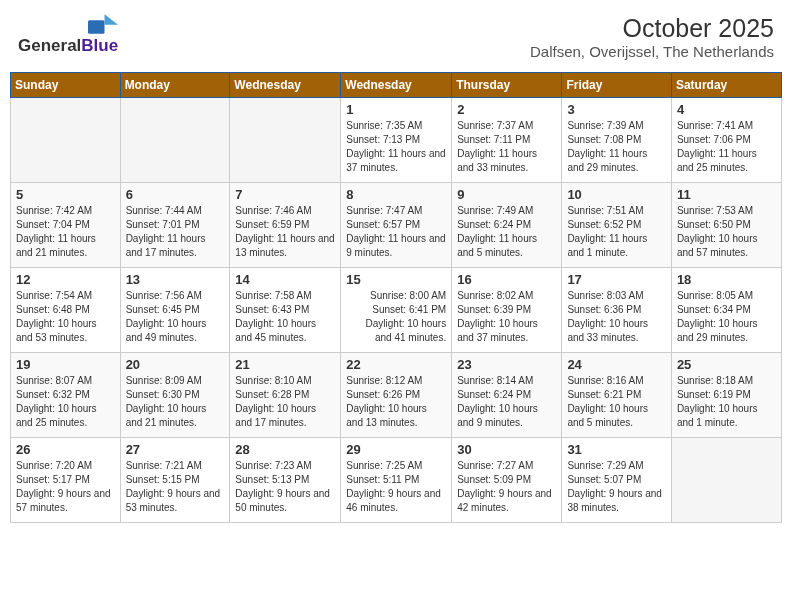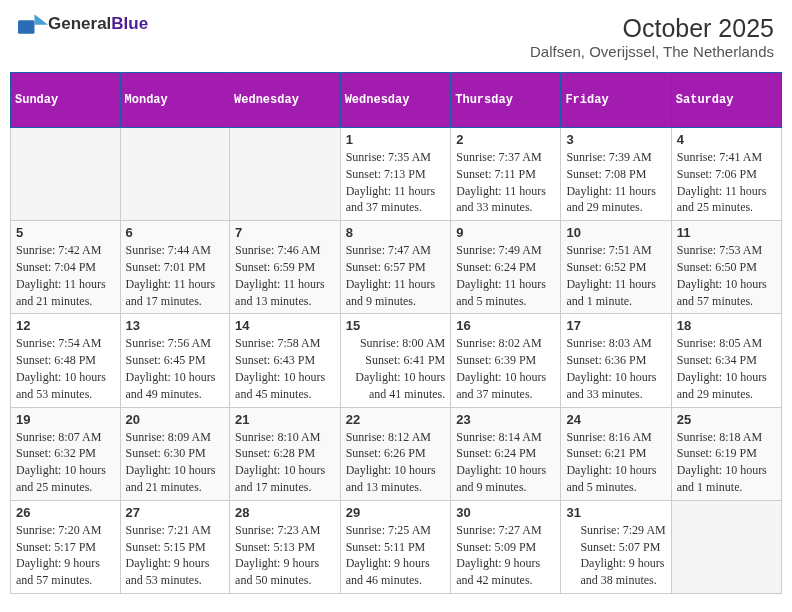--- a/index.html
+++ b/index.html
@@ -12,22 +12,22 @@
     }
     .header {
       display: flex;
       justify-content: space-between;
       align-items: flex-start;
       margin-bottom: 8px;
       padding: 4px 8px;
     }
     .logo {
       display: flex;
-      flex-direction: row;
-      align-items: flex-start;
+      flex-direction: column;
+      align-items: flex-end;
     }
     .logo-icon {
       width: 30px;
       height: 20px;
       margin-bottom: 2px;
     }
     .logo-row {
       display: flex;
       align-items: center;
     }
@@ -42,28 +42,27 @@
     .location {
       font-size: 15px;
       color: #555;
     }
     .calendar {
       width: 100%;
       border-collapse: collapse;
       border: 1px solid #ccc;
     }
     .calendar th {
-      background: #a21caf;
+      background: #a16207;
       color: #fff;
       font-size: 12px;
       font-weight: bold;
-      padding: 20px 4px;
+      padding: 5px 4px;
       text-align: left;
       border: 1px solid #1a5da5;
-      font-family: Liberation Mono, monospace;
     }
     .calendar td {
       width: 113px;
       vertical-align: top;
       border: 1px solid #ccc;
       padding: 4px 5px;
       font-size: 10px;
       color: #333;
       background: #fff;
       min-height: 80px;
@@ -72,24 +71,23 @@
     .calendar td.empty {
       background: #f5f5f5;
     }
     .day-num {
       font-size: 13px;
       font-weight: bold;
       color: #333;
       margin-bottom: 2px;
     }
     .cell-text {
-      font-size: 12px;
+      font-size: 10px;
       line-height: 1.4;
       color: #333;
-      font-family: Liberation Serif, serif;
     }
     .week-row td {
       background: #fff;
     }
     .week-row:nth-child(even) td {
       background: #f9f9f9;
     }
   </style>
 </head>
 <body>
@@ -313,20 +311,20 @@
 Daylight: 9 hours and 46 minutes.</div>
         </td>
         <td>
           <div class="day-num">30</div>
           <div class="cell-text" style="white-space: pre-line;">Sunrise: 7:27 AM
 Sunset: 5:09 PM
 Daylight: 9 hours and 42 minutes.</div>
         </td>
         <td>
           <div class="day-num">31</div>
-          <div class="cell-text" style="white-space: pre-line; margin-left: 14px;">Sunrise: 7:29 AM
+          <div class="cell-text" style="white-space: pre-line;">Sunrise: 7:29 AM
 Sunset: 5:07 PM
 Daylight: 9 hours and 38 minutes.</div>
         </td>
         <td class="empty"></td>
       </tr>
     </tbody>
 </table>
 
 </body></html>

